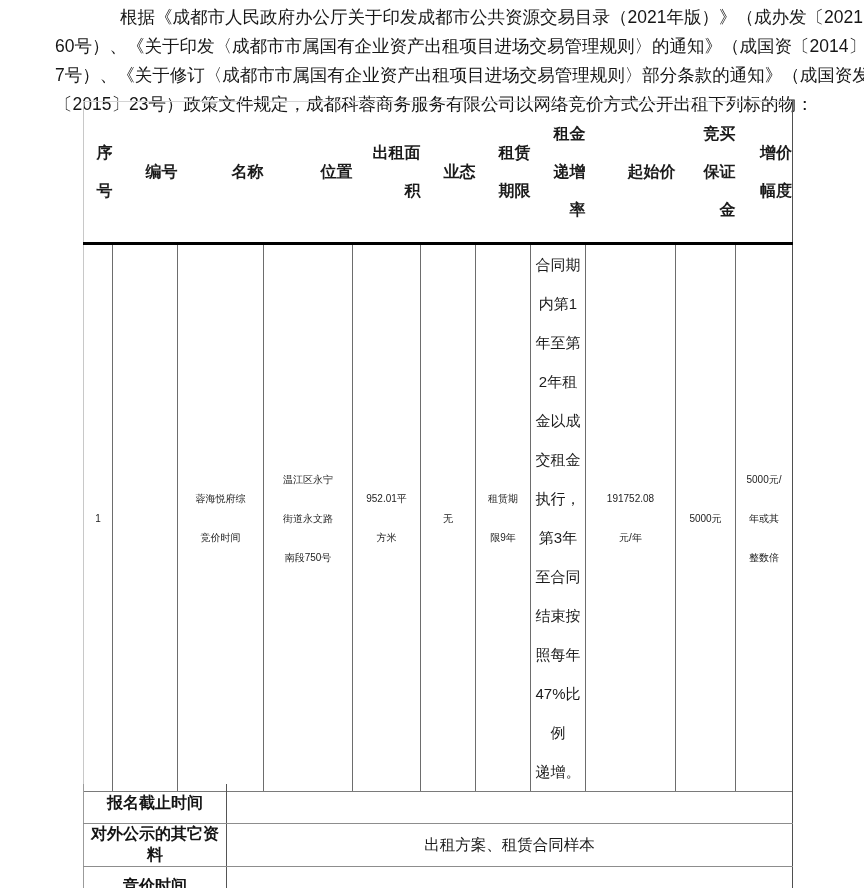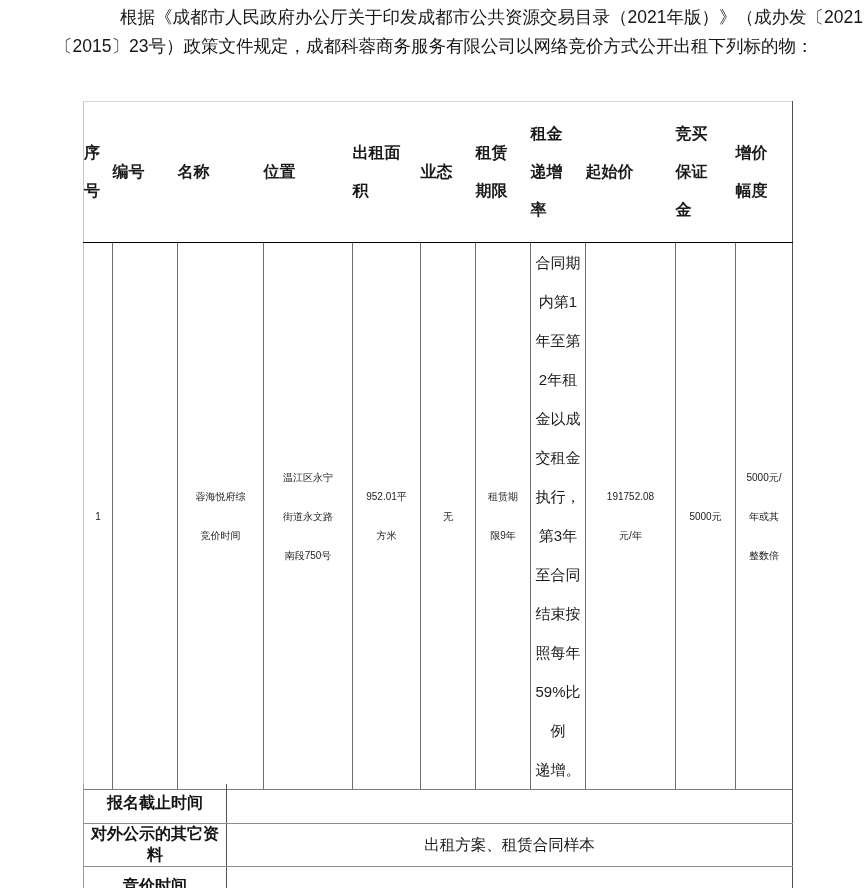--- a/index.html
+++ b/index.html
@@ -43,25 +43,25 @@
     width: 709px;
     border-top: 1px solid #d4d4d4;
     border-left: 1px solid #c8c8c8;
     border-right: 1px solid #4f4f4f;
   }
   .main-table th {
     height: 140px;
     padding: 0;
     font-size: 16px;
     font-weight: bold;
-    text-align: left;
+    text-align: right;
     vertical-align: middle;
     line-height: 38px;
     white-space: pre-line;
-    border-bottom: 1px solid #000000;
+    border-bottom: 3px solid #000000;
     color: #1b1b1b;
   }
   .main-table td {
     height: 516px;
     padding: 0;
     font-size: 10px;
     font-weight: normal;
     text-align: center;
     vertical-align: middle;
     line-height: 39px;
@@ -106,20 +106,22 @@
     font-size: 15.5px;
     text-align: center;
     color: #1b1b1b;
   }
 </style>
 </head>
 <body>
 
 <div class="intro">
   <div class="line first">根据《成都市人民政府办公厅关于印发成都市公共资源交易目录（2021年版）》（成办发〔2021〕</div>
+  <div class="line">60号）、《关于印发〈成都市市属国有企业资产出租项目进场交易管理规则〉的通知》（成国资〔2014〕</div>
+  <div class="line">7号）、《关于修订〈成都市市属国有企业资产出租项目进场交易管理规则〉部分条款的通知》（成国资发</div>
   <div class="line">〔2015〕23号）政策文件规定，成都科蓉商务服务有限公司以网络竞价方式公开出租下列标的物：</div>
 </div>
 
 <table class="main-table">
   <colgroup>
     <col style="width:29px">
     <col style="width:65px">
     <col style="width:86px">
     <col style="width:89px">
     <col style="width:68px">
@@ -169,21 +171,21 @@
 内第1
 年至第
 2年租
 金以成
 交租金
 执行，
 第3年
 至合同
 结束按
 照每年
-59%比例
+47%比例
 递增。</td>
     <td class="cell-starting-price">191752.08
 元/年</td>
     <td class="cell-bid-deposit">5000元</td>
     <td class="cell-increment">5000元/
 年或其
 整数倍</td>
   </tr>
 </tbody>
   </table>

